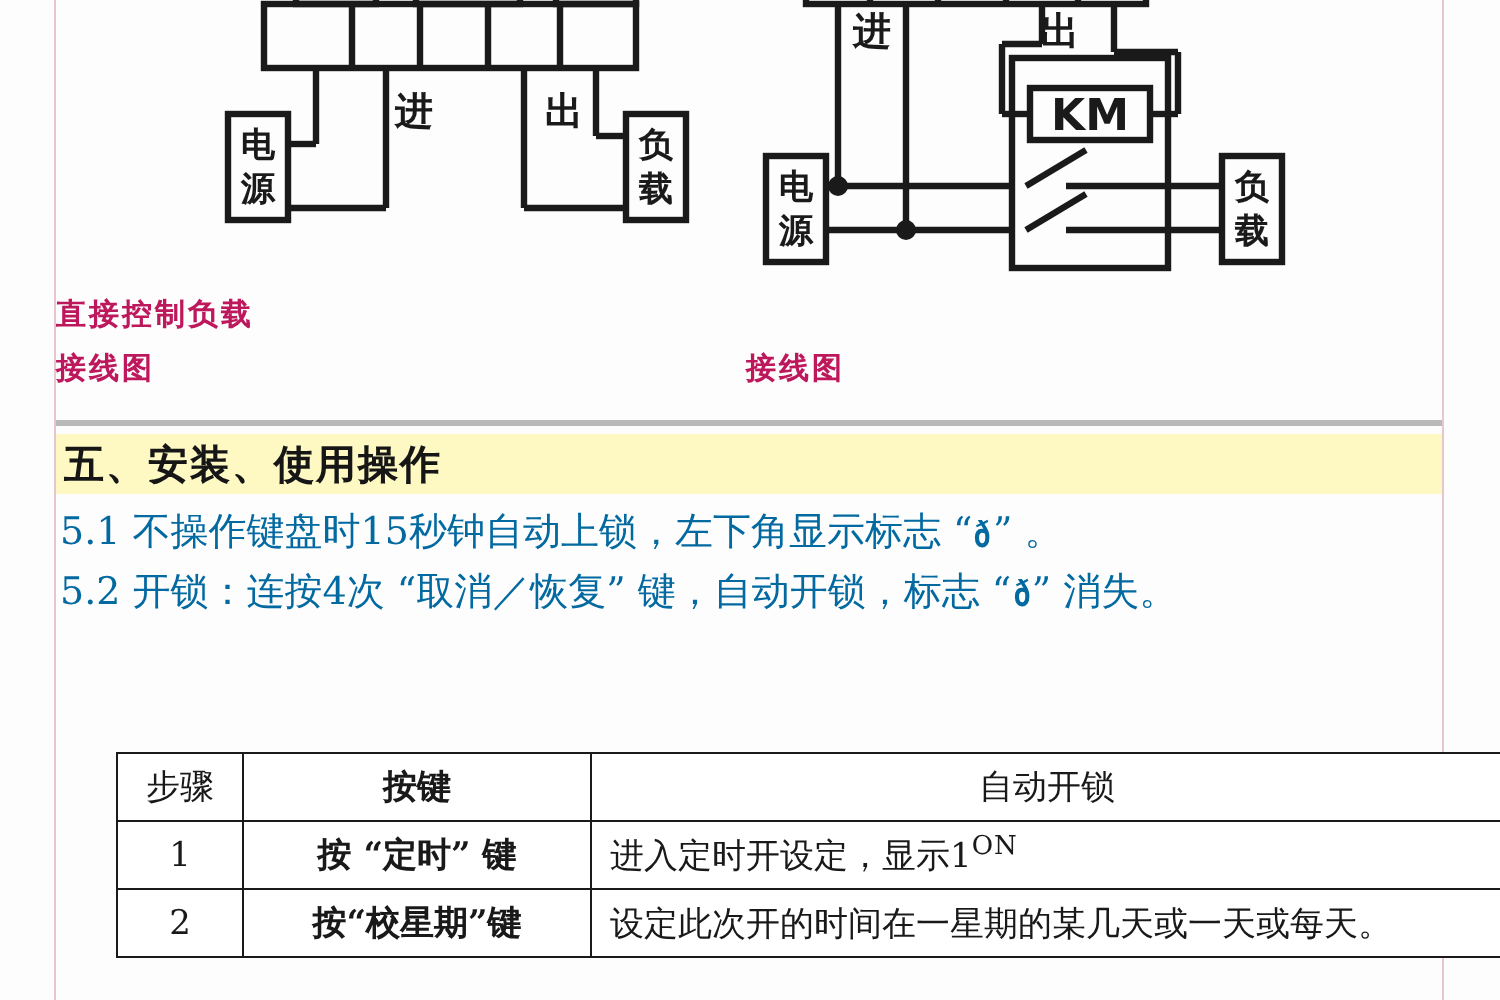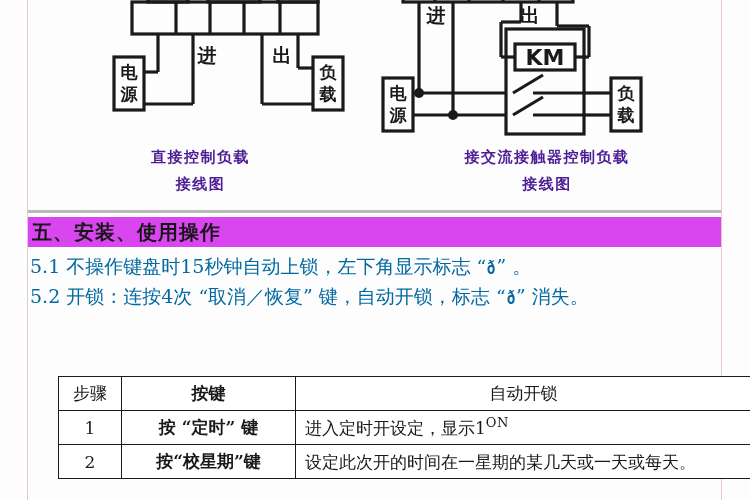--- a/index.html
+++ b/index.html
@@ -26,39 +26,38 @@
   
   .diagrams {
     position: absolute; left: 28px; top: 0; width: 693px; height: 207px;
   }
   .diagram { position: absolute; top: 0; }
   .diagram.left  { left: 0px;   width: 345px; height: 207px; }
   .diagram.right { left: 345px; width: 348px; height: 207px; }
   .svgwrap { position:absolute; left:0; top:0; }
   .cap {
     position: absolute; width: 100%;
-    text-align: center;
     font-family: Liberation Sans, sans-serif;
-    font-size: 15px; font-weight: 700; color: #4c1d95;
+    font-size: 15px; font-weight: 700; color: #be185d;
     letter-spacing: 1.5px;
   }
   .diagram.left  .cap.c1 { top: 148px; }
   .diagram.left  .cap.c2 { top: 175px; }
   .diagram.right .cap.c1 { top: 148px; }
   .diagram.right .cap.c2 { top: 175px; }
 
   
   .rule-above {
     position: absolute; left: 28px; top: 210px;
     width: 693px; height: 3px; background: #b9b9b9;
   }
   .section-bar {
     position: absolute; left: 28px; top: 217px;
     width: 693px; height: 30px;
-    background: #d946ef;
+    background: #fef9c3;
     display: flex; align-items: center;
   }
   .section-bar .title {
     font-family: "DejaVu Sans", "Liberation Sans", sans-serif;
     font-size: 20px; font-weight: 700; color: #161616;
     padding-left: 4px; letter-spacing: 1px;
   }
 
   
   .body {
@@ -212,21 +211,20 @@
           <text x="157" y="22">出</text>
         </g>
         <text x="172" y="65" font-family="DejaVu Sans, Liberation Sans, sans-serif" font-size="22" font-weight="700" fill="#1a1a1a" text-anchor="middle">KM</text>
         <g font-family="DejaVu Sans, Liberation Sans, sans-serif" font-size="17" font-weight="700" fill="#1a1a1a" text-anchor="middle">
           <text x="25" y="99">电</text>
           <text x="25" y="121">源</text>
           <text x="253" y="99">负</text>
           <text x="253" y="121">载</text>
         </g>
       </svg>
-      <div class="cap c1">接交流接触器控制负载</div>
       <div class="cap c2">接线图</div>
     </div>
   </div>
 
   <div class="rule-above"></div>
   <div class="section-bar">
     <span class="title">五、安装、使用操作</span>
   </div>
 
   <div class="body">

